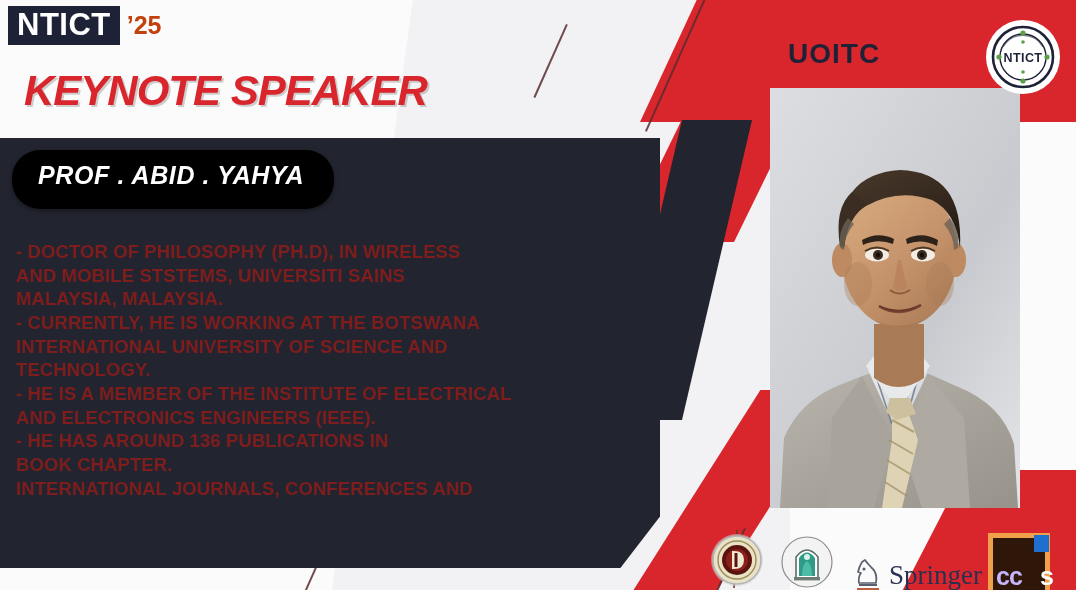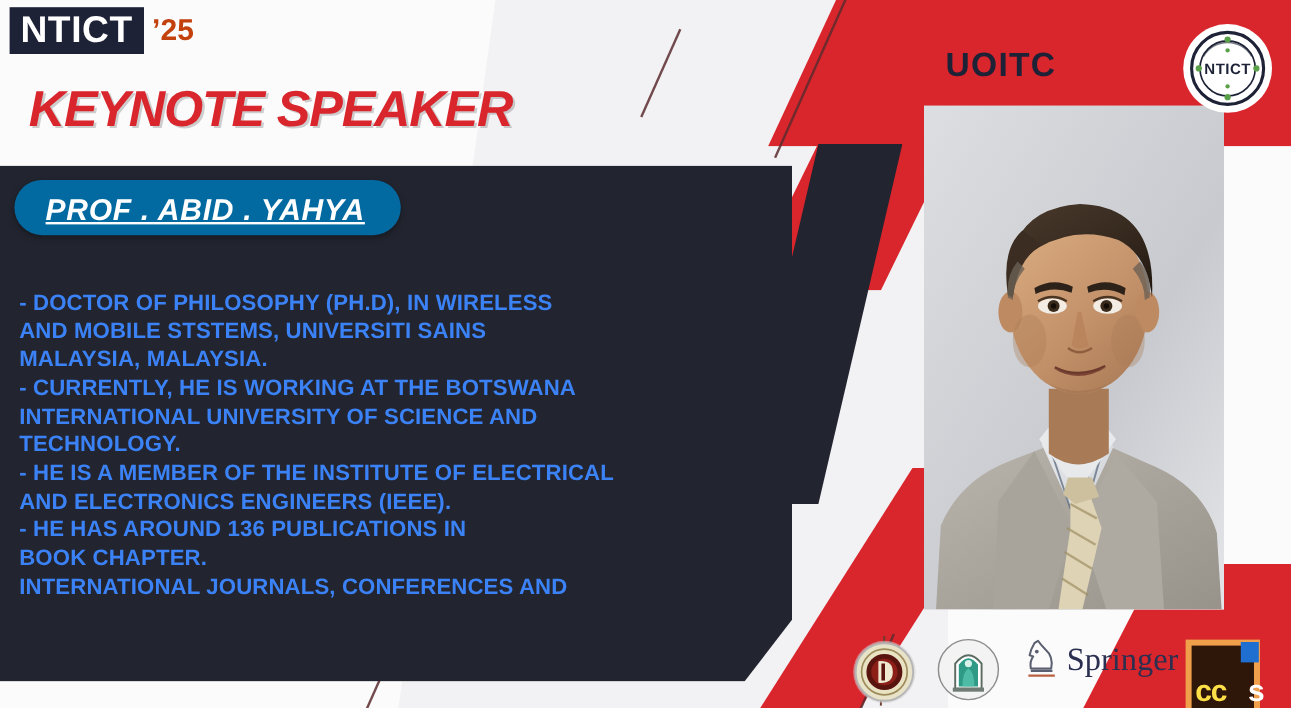--- a/index.html
+++ b/index.html
@@ -115,36 +115,35 @@
 
   
   .info-panel{
     position:absolute;left:0;top:138px;width:660px;height:430px;
     background:#22242f;
     clip-path:polygon(0% 0%, 100% 0%, 100% 88%, 94% 100%, 0% 100%);
   }
 
   .name-pill{
     position:absolute;left:12px;top:150px;
-    background:#0369a1;
+    background:#000000;
     border-radius:28px;
-    padding:11px 30px 6px 26px;
+    padding:11px 30px 19px 26px;
     color:#ffffff;
     font-size:25px;
     font-weight:bold;
     font-style:italic;
     letter-spacing:.6px;
     box-shadow:0 2px 5px rgba(0,0,0,.35);
     white-space:nowrap;
-    text-decoration:underline;
   }
 
   .bio{
     position:absolute;left:16px;top:240px;width:650px;
-    color:#3b82f6;
+    color:#7f1d1d;
     font-size:18.5px;
     font-weight:bold;
     line-height:1.28;
     letter-spacing:.1px;
   }
   .bio-line{display:block;}
 
   
   .uoitc{
     position:absolute;left:788px;top:40px;
@@ -158,21 +157,21 @@
   
   .ntict-badge{
     position:absolute;left:986px;top:20px;width:74px;height:74px;
     border-radius:50%;
     background:#ffffff;
   }
 
   
   .sponsors{
     position:absolute;left:708px;top:530px;
-    display:flex;align-items:flex-start;gap:14px;
+    display:flex;align-items:flex-end;gap:14px;
   }
   .sponsor{display:block;}
   .springer-lockup{
     display:flex;align-items:center;gap:5px;margin-left:4px;
   }
   .springer-word{
     font-family:"Liberation Serif", serif;
     font-size:27px;
     color:#2b2f50;
     line-height:1;
@@ -184,21 +183,21 @@
     padding:5px;
     box-sizing:border-box;
   }
   .ccis-inner{
     position:relative;width:100%;height:100%;
     background:#2e1608;
     overflow:visible;
   }
   .ccis-text{
     position:absolute;left:3px;bottom:1px;
-    color:#fde047;
+    color:#c4b5fd;
     font-size:25px;
     font-weight:bold;
     letter-spacing:-1px;
     line-height:1;
   }
   .ccis-s{
     position:absolute;right:-9px;bottom:1px;
     color:#ffffff;
     font-size:25px;
     font-weight:bold;

